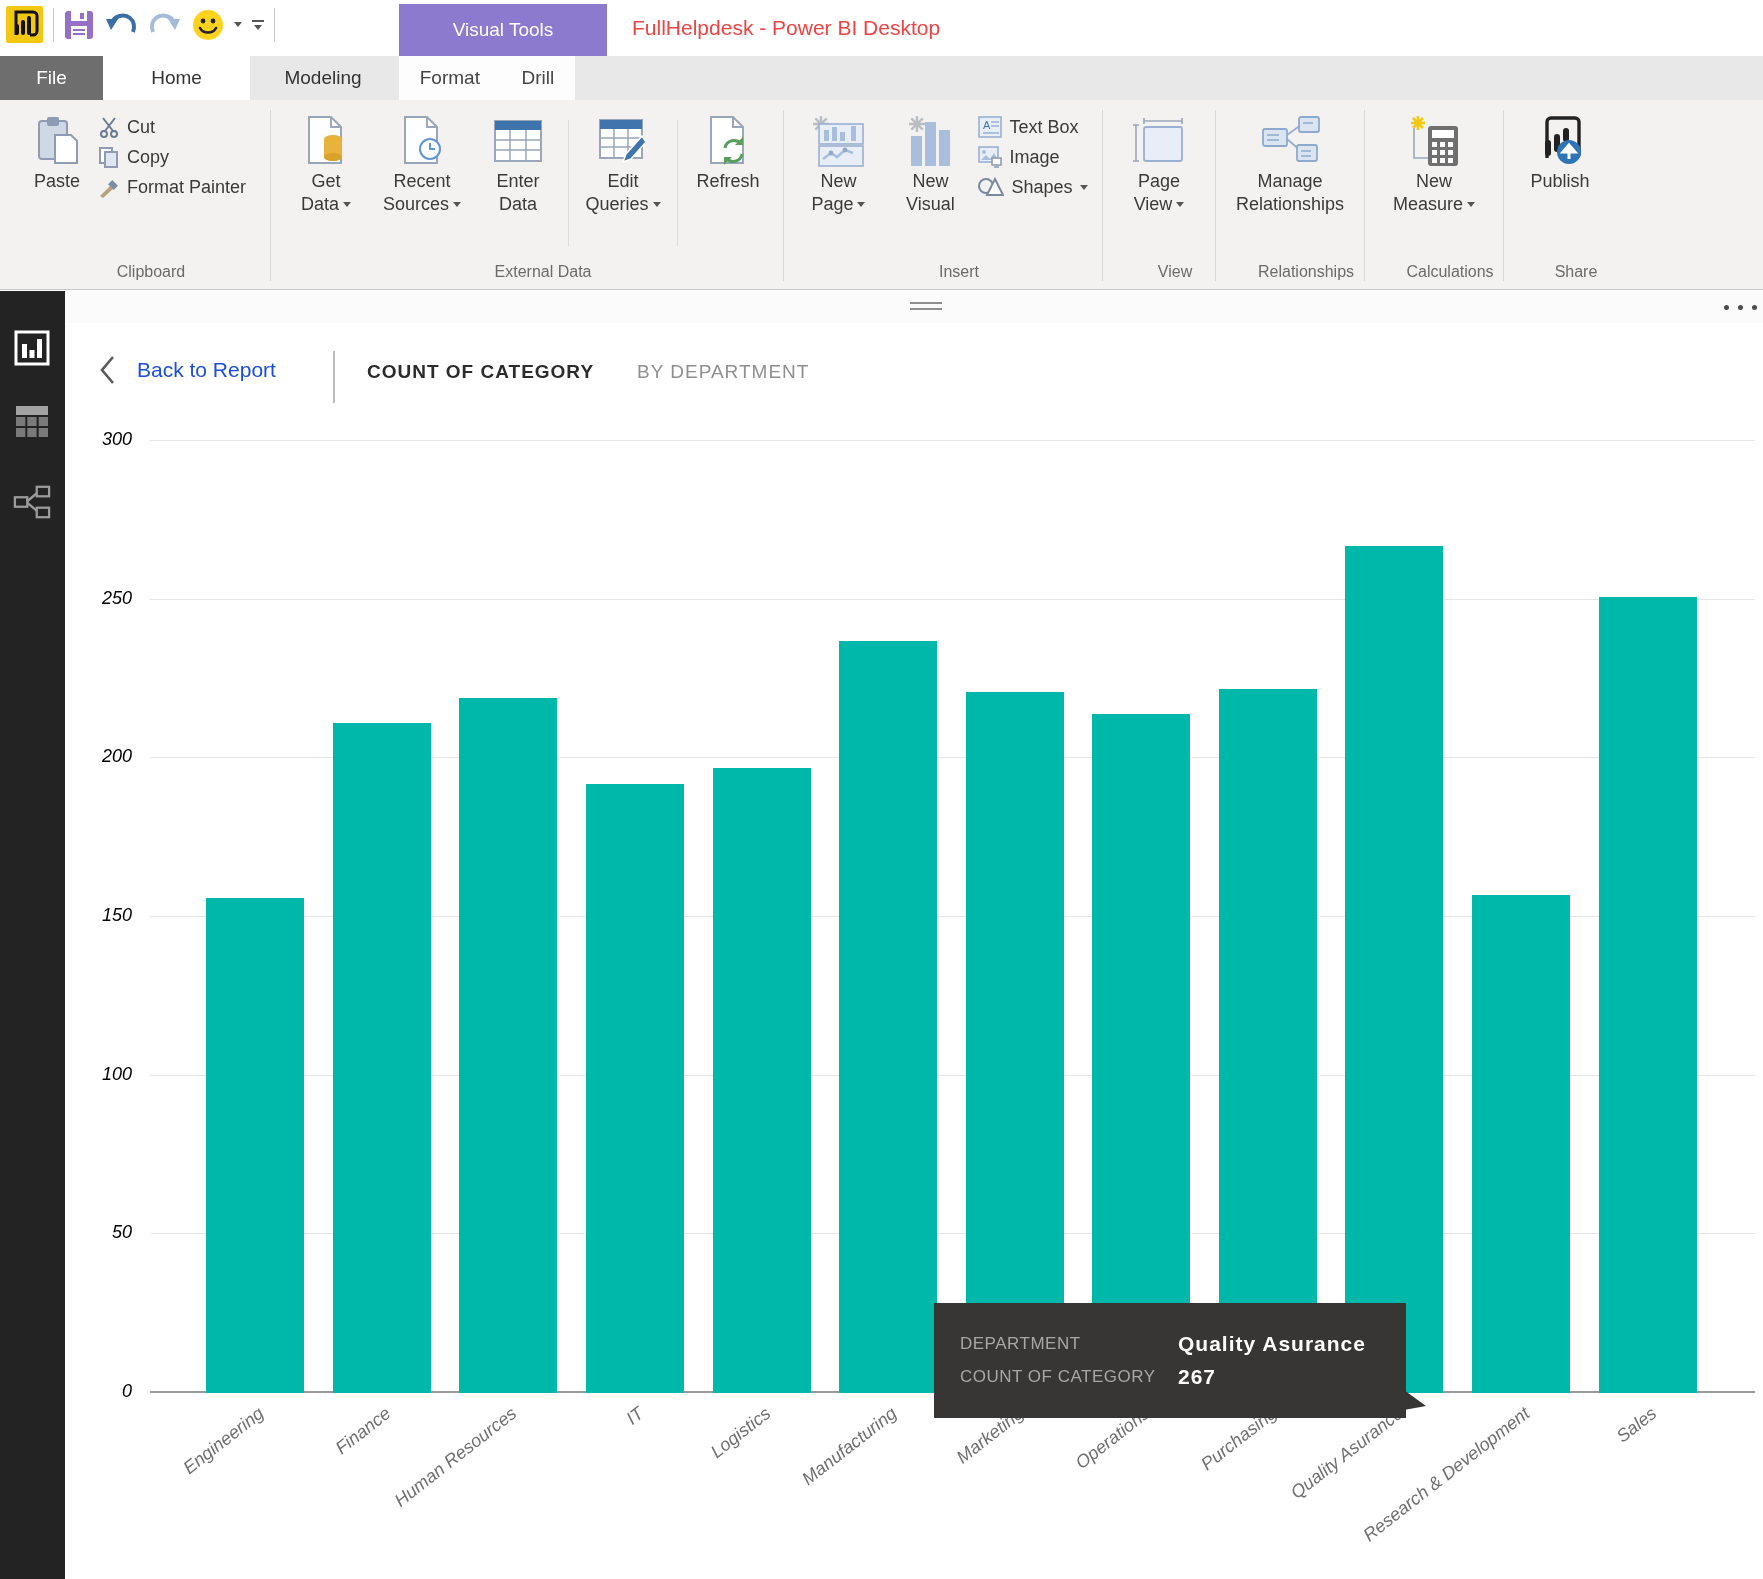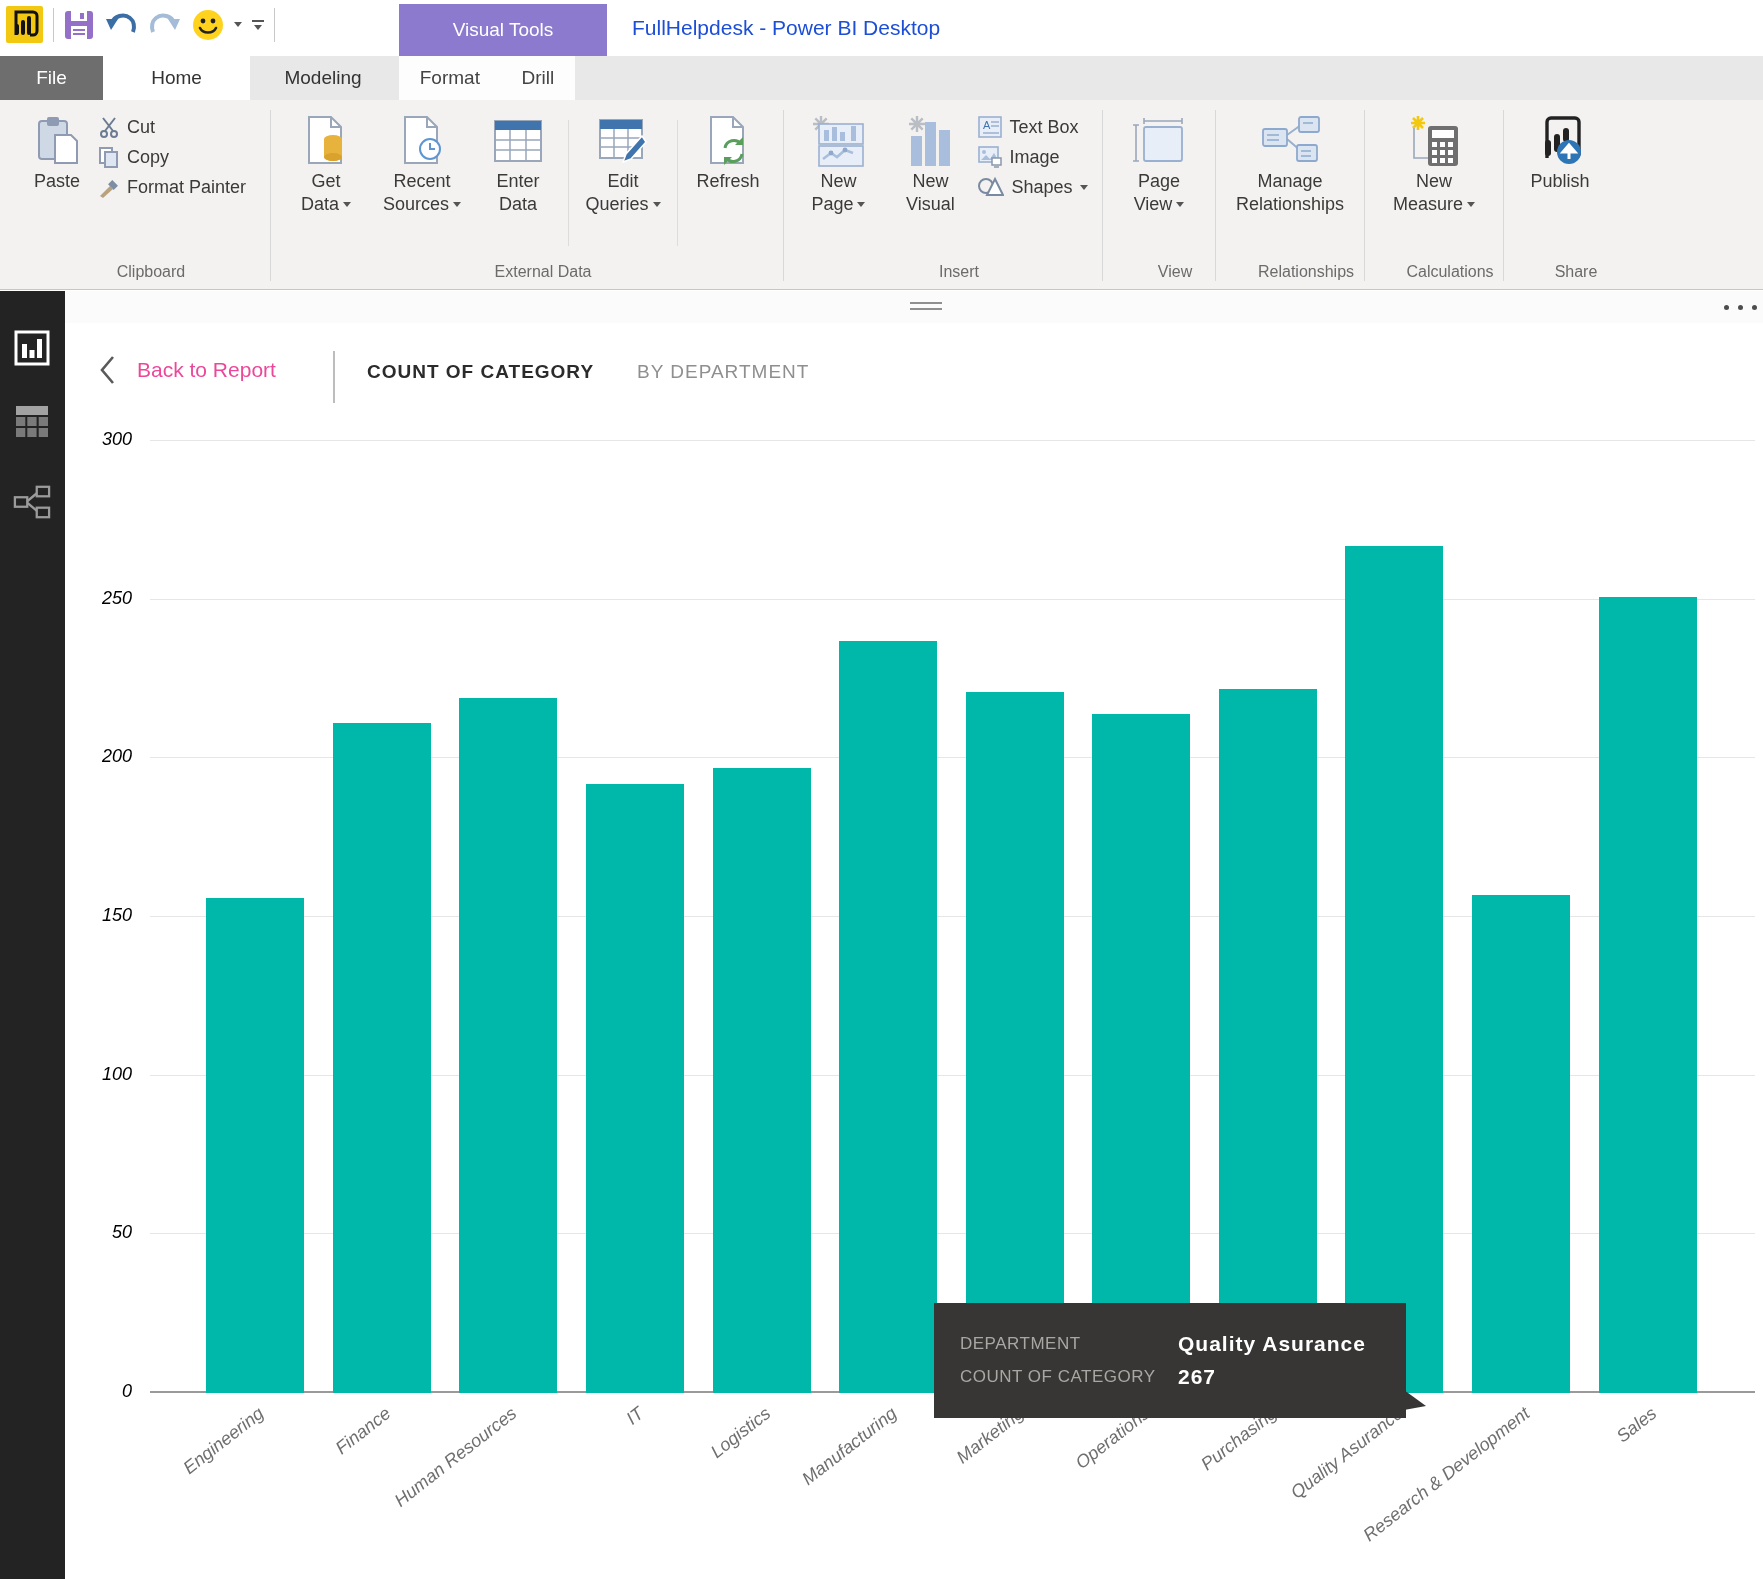--- a/index.html
+++ b/index.html
@@ -11,21 +11,21 @@
   .qat { position:absolute; left:6px; top:6px; display:flex; align-items:center; gap:10px; }
   .pbi-logo { width:37px; height:37px; }
   .vsep { width:1px; height:34px; background:#c9c9c9; }
   .qat-btn { display:flex; align-items:center; }
   .caret { width:0; height:0; border-left:4px solid transparent; border-right:4px solid transparent; border-top:5px solid #555; display:inline-block; }
   .customize { display:flex; flex-direction:column; align-items:center; gap:3px; }
   .customize .bar-line { width:12px; height:2px; background:#555; }
   .vt-tab { position:absolute; left:399px; top:4px; width:208px; height:52px; background:#8b7ace; color:#fff;
             font-size:19px; display:flex; align-items:center; justify-content:center; }
   .win-title { position:absolute; left:632px; top:0; height:56px; display:flex; align-items:center;
-               font-size:21px; color:#1d4ed8; }
+               font-size:21px; color:#ef4444; }
 
   
   .tabrow { position:absolute; left:0; top:56px; width:1763px; height:44px; background:#e8e8e8; display:flex; }
   .tab { height:44px; display:flex; align-items:center; justify-content:center; font-size:19px; color:#333; cursor:default; }
   .tab-file { width:103px; background:#6e6e6e; color:#fff; }
   .tab-home { width:147px; background:#fff; }
   .tab-modeling { width:146px; }
   .vt-tabgroup { position:absolute; left:399px; top:0; width:176px; height:44px; background:#fdfdfd; display:flex; justify-content:space-around; }
   .vt-tabgroup .tab { padding:0 8px; color:#444; }
 
@@ -49,21 +49,21 @@
   .side-icon { position:absolute; left:13px; width:38px; height:38px; display:flex; align-items:center; justify-content:center; cursor:pointer; }
 
   
   .strip { position:absolute; left:65px; top:291px; width:1698px; height:32px; background:#fbfbfb; }
   .drag-handle { position:absolute; left:845px; top:11px; width:32px; }
   .drag-handle div { height:2px; background:#8f8f8f; margin-bottom:4px; }
   .more-dots { position:absolute; right:6px; top:14px; display:flex; gap:9px; }
   .more-dots i { width:5px; height:5px; border-radius:50%; background:#4d4d4d; }
 
   .focus-header { position:absolute; left:65px; top:345px; width:1698px; height:62px; background:#fff; }
-  .back-btn { position:absolute; left:34px; top:10px; display:flex; align-items:center; gap:22px; color:#ec4899;
+  .back-btn { position:absolute; left:34px; top:10px; display:flex; align-items:center; gap:22px; color:#1d4ed8;
               font-size:21px; cursor:pointer; }
   .hdr-div { position:absolute; left:268px; top:6px; width:2px; height:52px; background:#bdbdbd; }
   .chart-title { position:absolute; left:302px; top:16px; font-size:19px; font-weight:bold; color:#2b2b2b; letter-spacing:1px; }
   .chart-subtitle { position:absolute; left:572px; top:16px; font-size:19px; color:#8f8f8f; letter-spacing:1px; }
 
   
   .y-area { position:absolute; left:70px; top:441px; width:62px; height:952px; }
   .ytick { position:absolute; right:0; width:62px; text-align:right; font-size:18px; font-style:italic; color:#000000; }
   .plot { position:absolute; left:150px; top:441px; width:1605px; height:952px; }
   .gridline { position:absolute; left:0; right:0; height:1px; background:#e6e6e6; }

